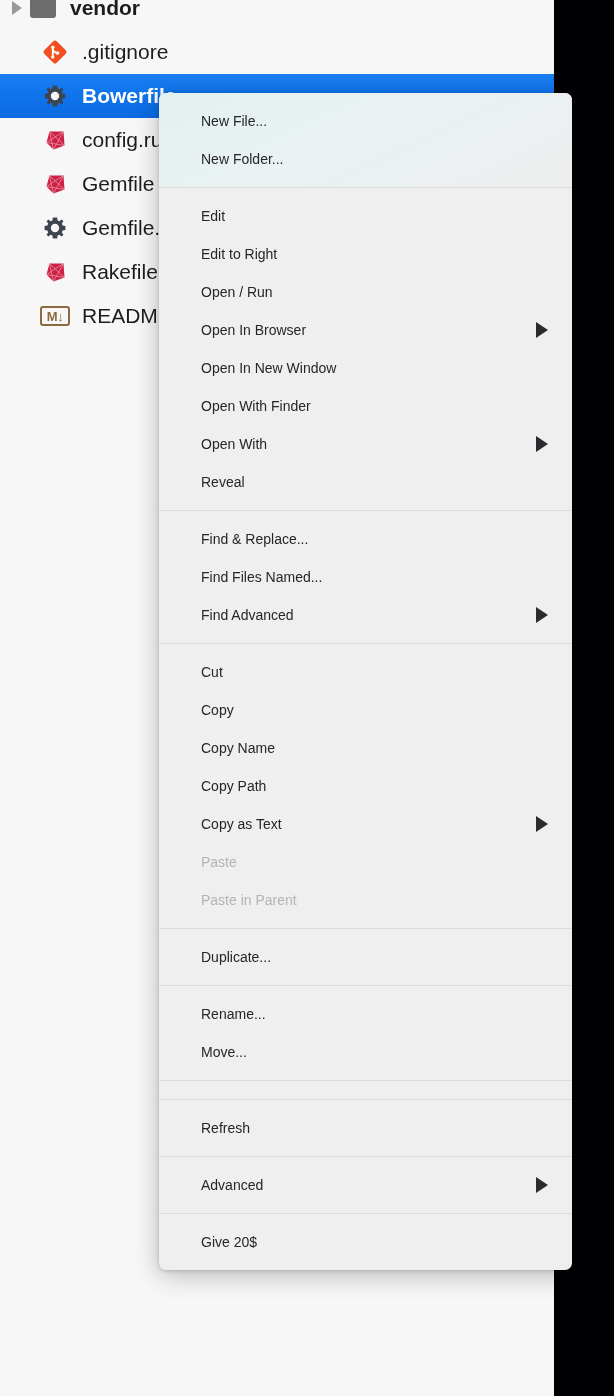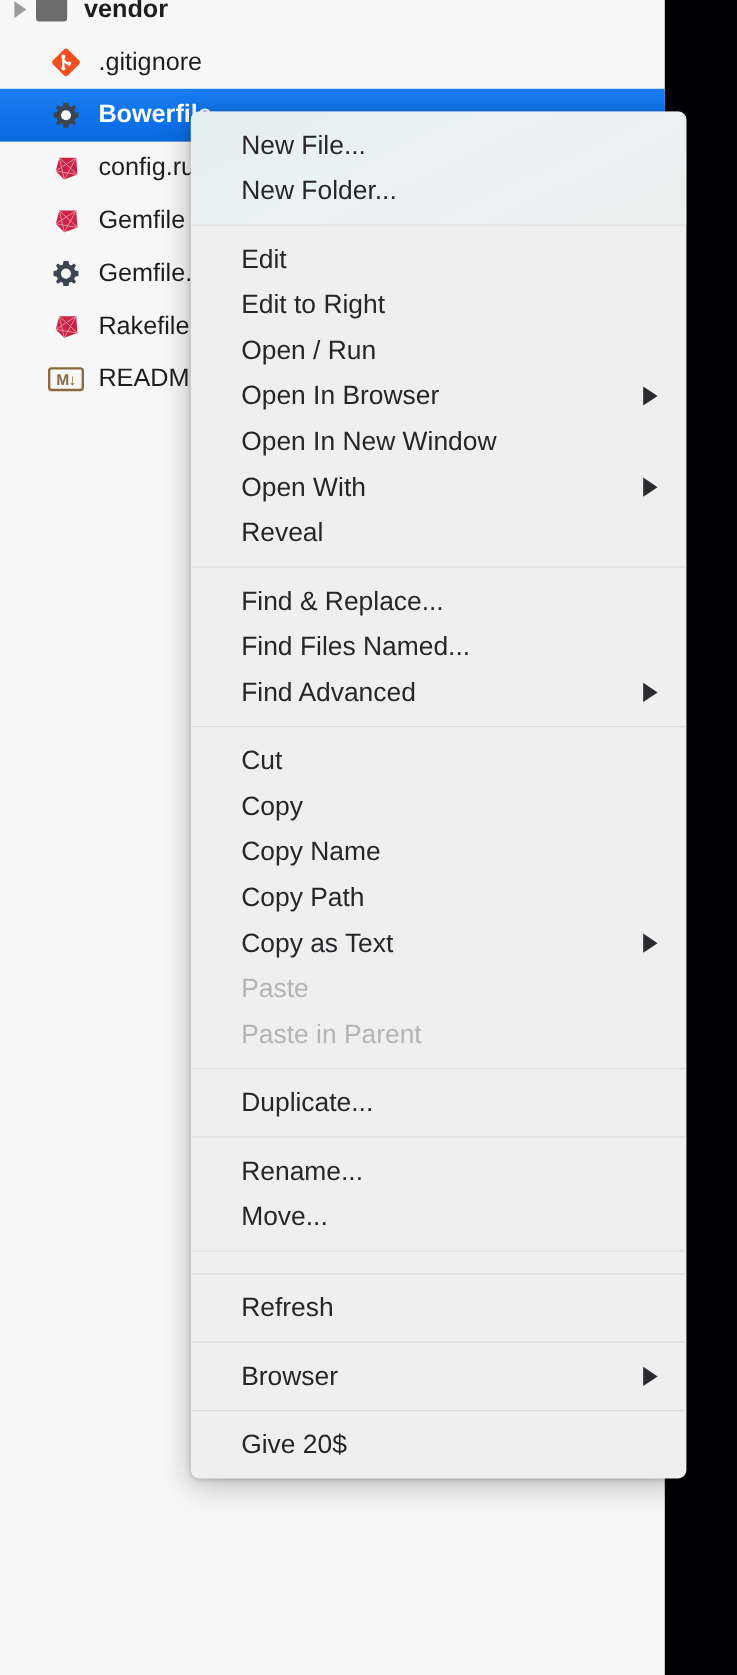--- a/index.html
+++ b/index.html
@@ -82,21 +82,21 @@
 
   
   .ctx-menu {
     position: absolute;
     left: 159px; top: 93px;
     width: 413px;
     background: #efefef;
     border-radius: 7px;
     box-shadow: 0 5px 26px rgba(0,0,0,0.26), 0 1px 4px rgba(0,0,0,0.16);
     overflow: hidden;
-    font-size: 22px;
+    font-size: 14px;
     color: #26262a;
   }
   .ctx-section { position: relative; }
   .ctx-section.header-tint {
     background: linear-gradient(155deg, #e3eff0 0%, #e9f2f2 35%, #eeefef 100%);
   }
   .ctx-sep {
     height: 1px;
     background: #dcdcdc;
     margin: 0;
@@ -261,20 +261,23 @@
             <span>Open / Run</span>
           </div>
           <div class="ctx-item">
             <span>Open In Browser</span>
             <span class="arrow"></span>
           </div>
           <div class="ctx-item">
             <span>Open In New Window</span>
           </div>
           <div class="ctx-item">
+            <span>Open With Finder</span>
+          </div>
+          <div class="ctx-item">
             <span>Open With</span>
             <span class="arrow"></span>
           </div>
           <div class="ctx-item">
             <span>Reveal</span>
           </div>
           <div class="ctx-pad-bot"></div>
         </div>
         <div class="ctx-sep"></div>
         <div class="ctx-section">
@@ -347,21 +350,21 @@
           <div class="ctx-pad-top"></div>
           <div class="ctx-item">
             <span>Refresh</span>
           </div>
           <div class="ctx-pad-bot"></div>
         </div>
         <div class="ctx-sep"></div>
         <div class="ctx-section">
           <div class="ctx-pad-top"></div>
           <div class="ctx-item">
-            <span>Browser</span>
+            <span>Advanced</span>
             <span class="arrow"></span>
           </div>
           <div class="ctx-pad-bot"></div>
         </div>
         <div class="ctx-sep"></div>
         <div class="ctx-section">
           <div class="ctx-pad-top"></div>
           <div class="ctx-item">
             <span>Give 20$</span>
           </div>

